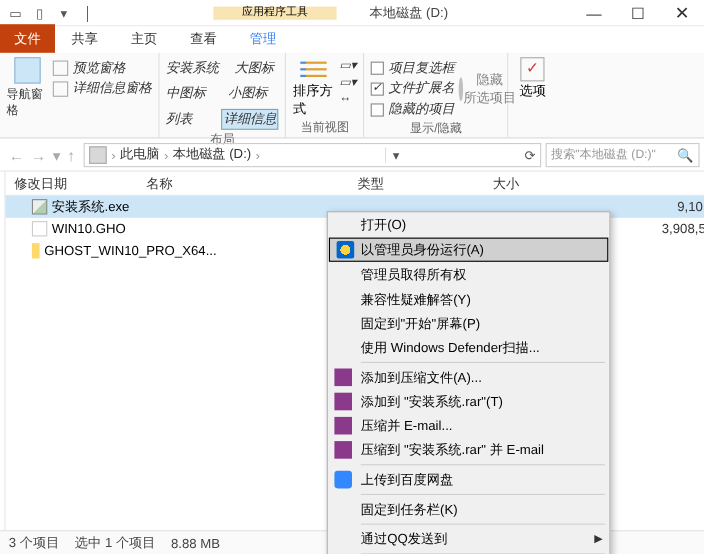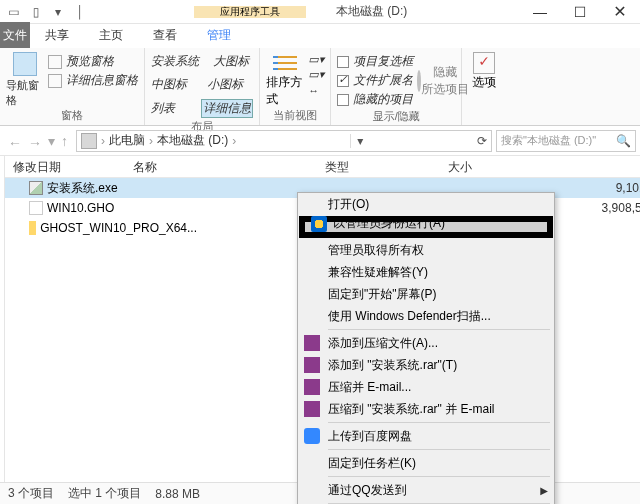--- a/index.html
+++ b/index.html
@@ -9,21 +9,21 @@
   .titlebar .qat span { width: 20px; height: 20px; display: inline-flex; align-items: center; justify-content: center; color: #555; }
   .titlebar .tool-tab { margin-left: 100px; display: flex; flex-direction: column; align-items: center; }
   .titlebar .tool-tab .lbl1 { background: #f9e4b3; padding: 0 26px; height: 12px; font-size: 10px; line-height: 12px; }
   .titlebar .title { margin-left: 30px; color: #444; }
   .titlebar .controls { margin-left: auto; display: flex; }
   .titlebar .controls span { width: 40px; height: 24px; display: inline-flex; align-items: center; justify-content: center; font-size: 14px; color: #333; }
   .titlebar .controls span:last-child { font-size: 16px; }
   
   .tabs { height: 24px; display: flex; align-items: flex-end; background: #fff; }
   .tabs .tab { padding: 4px 14px; color: #333; border: 1px solid transparent; border-bottom: none; }
-  .tabs .tab.file { background: #737373; color: #fff; padding: 4px 2px; }
+  .tabs .tab.file { background: #c2410c; color: #fff; padding: 4px 12px; }
   .tabs .tab.mgmt { color: #3b82f6; }
   
   .ribbon { height: 78px; border-bottom: 1px solid #d0d0d0; display: flex; background: #fafafa; }
   .rgroup { border-right: 1px solid #e0e0e0; padding: 4px 6px; display: flex; flex-direction: column; }
   .rgroup .body { flex: 1; display: flex; gap: 4px; }
   .rgroup .label { text-align: center; color: #666; font-size: 11px; }
   .nav-btn { display: flex; flex-direction: column; align-items: center; width: 38px; }
   .nav-btn .ico { width: 24px; height: 24px; background: #cde6f7; border: 1px solid #8ab5d6; }
   .nav-btn .txt { font-size: 11px; color: #333; margin-top: 2px; }
   .rrow { display: flex; align-items: center; gap: 4px; font-size: 11px; color: #333; padding: 1px 0; font-style: italic; }
@@ -71,21 +71,21 @@
   .file-row.sel { background: #cde6f7; }
   .file-row .fname { width: 192px; display: flex; align-items: center; gap: 4px; padding-left: 24px; }
   .file-row .fico { width: 14px; height: 14px; }
   .file-row .fico.exe { background: linear-gradient(135deg, #eee 50%, #b0d0b0 50%); border: 1px solid #888; }
   .file-row .fico.gho { background: #fff; border: 1px solid #ccc; }
   .file-row .fico.fold { background: #ffd86b; }
   .file-row .fsize { width: 476px; text-align: right; padding-right: 8px; color: #333; }
   
   .context-menu { position: absolute; top: 192px; left: 297px; width: 258px; background: #f0f0f0; border: 1px solid #b0b0b0; box-shadow: 2px 2px 6px rgba(0,0,0,0.25); z-index: 10; }
   .cm-item { height: 22px; display: flex; align-items: center; padding: 0 6px 0 30px; position: relative; color: #000; }
-  .cm-item.hl { border: 6px solid #000000; background: #d0d0d0; margin: 1px; padding-left: 28px; height: 22px; align-items: flex-end; }
+  .cm-item.hl { border: 1px solid #000000; background: #d0d0d0; margin: 1px; padding-left: 28px; height: 22px; }
   .cm-item .cm-ico { position: absolute; left: 6px; width: 16px; height: 16px; }
   .cm-item .cm-ico.shield { background: radial-gradient(circle, #ffd040 40%, #0066cc 40%); border-radius: 2px; }
   .cm-item .cm-ico.rar { background: #8b3a8b; }
   .cm-item .cm-ico.baidu { background: #3388ff; border-radius: 3px; }
   .cm-item .arrow { margin-left: auto; color: #333; font-size: 10px; }
   .cm-sep { height: 1px; background: #d0d0d0; margin: 2px 4px 2px 30px; }
   
   .status { height: 22px; border-top: 1px solid #e0e0e0; display: flex; align-items: center; padding: 0 8px; gap: 14px; color: #444; font-size: 11px; background: #fafafa; }
 </style>
 </head>
@@ -128,21 +128,20 @@
         <div class="rrow">
             <span class="ico" style="border:1px solid #aaa"></span>
             <span>预览窗格</span>
           </div>
         <div class="rrow">
             <span class="ico" style="border:1px solid #aaa"></span>
             <span>详细信息窗格</span>
           </div>
       </div>
     </div>
-    <div class="label">窗格</div>
   </div>
   <div class="rgroup">
     <div class="body" style="flex-direction:column">
       <div class="rrow"><span>安装系统</span>&nbsp;&nbsp;<span>大图标</span></div>
       <div class="rrow"><span>中图标</span>&nbsp;&nbsp;&nbsp;&nbsp;<span>小图标</span></div>
       <div class="rrow"><span>列表</span>&nbsp;&nbsp;&nbsp;&nbsp;&nbsp;&nbsp;<span style="background:#cde6f7;border:1px solid #7aa;padding:0 1px">详细信息</span></div>
     </div>
     <div class="label">布局</div>
   </div>
   <div class="rgroup">

